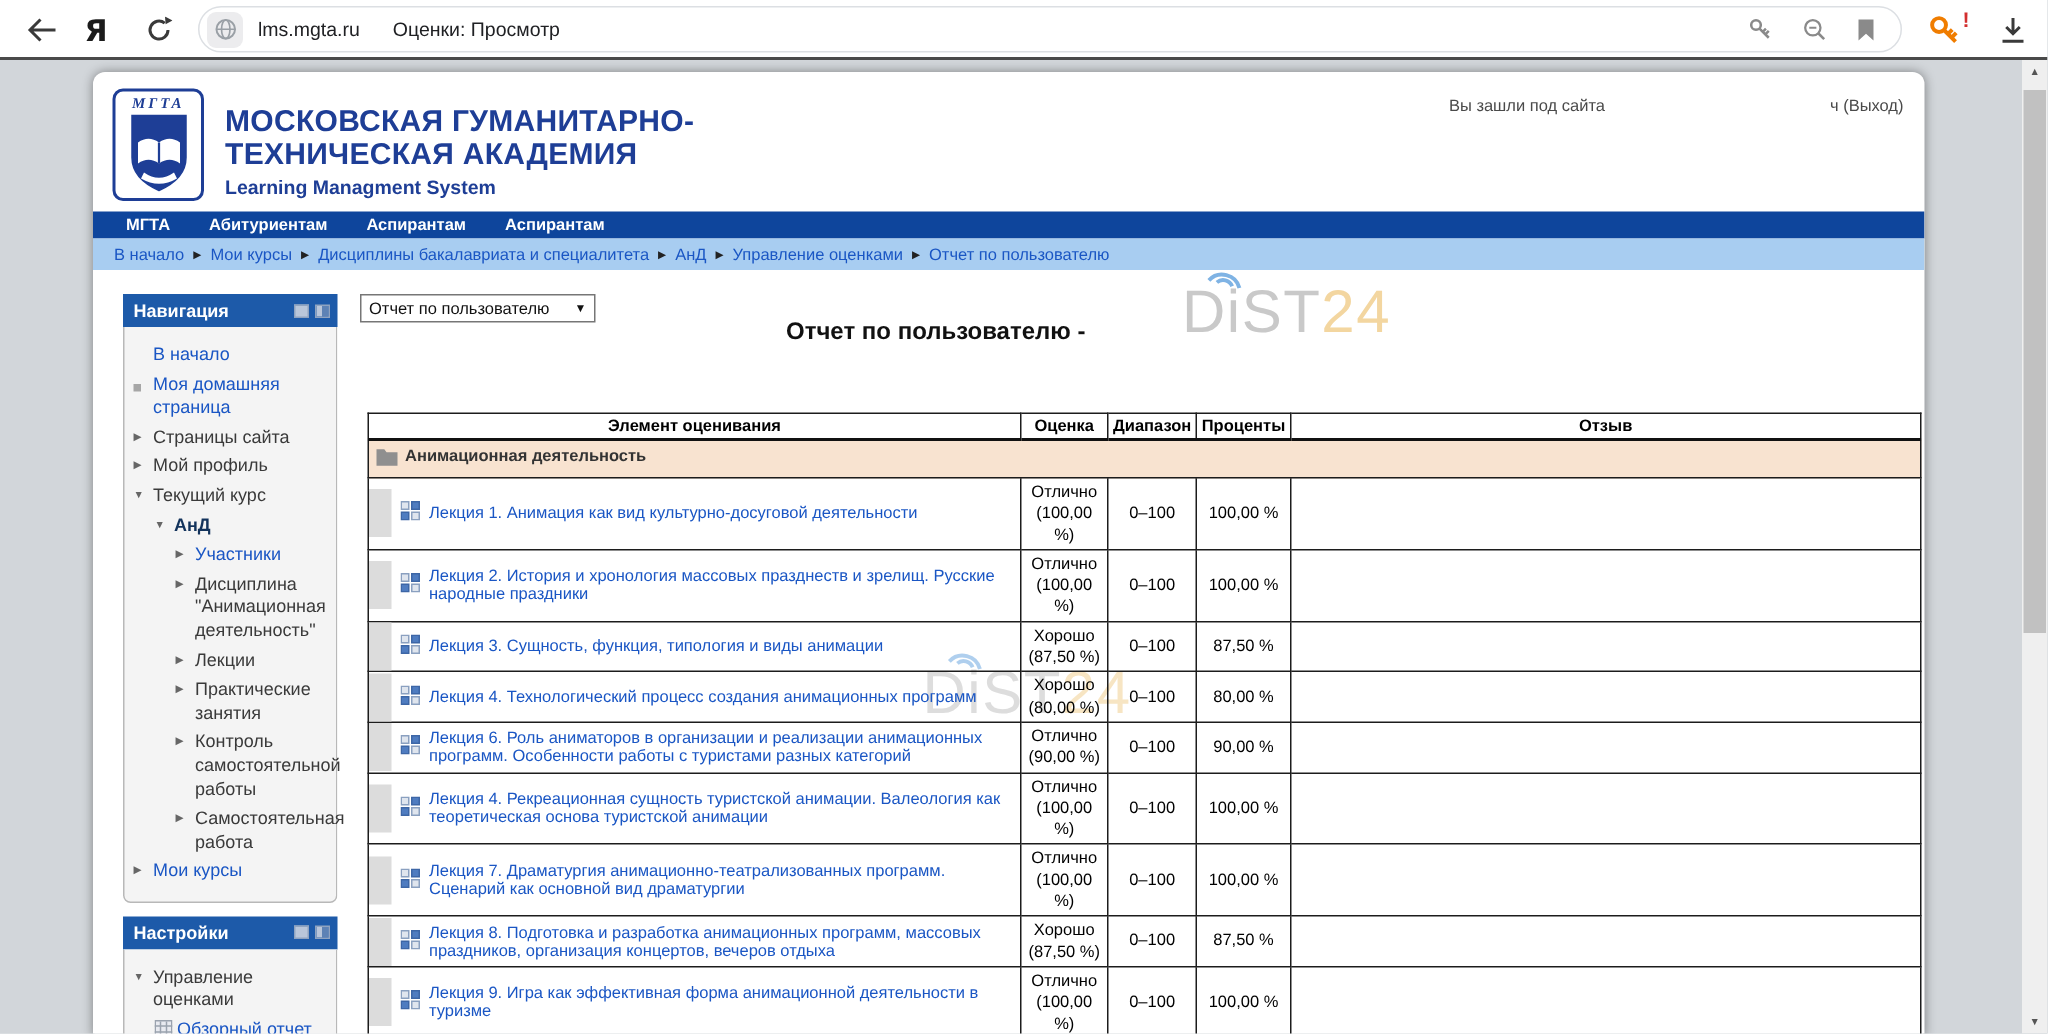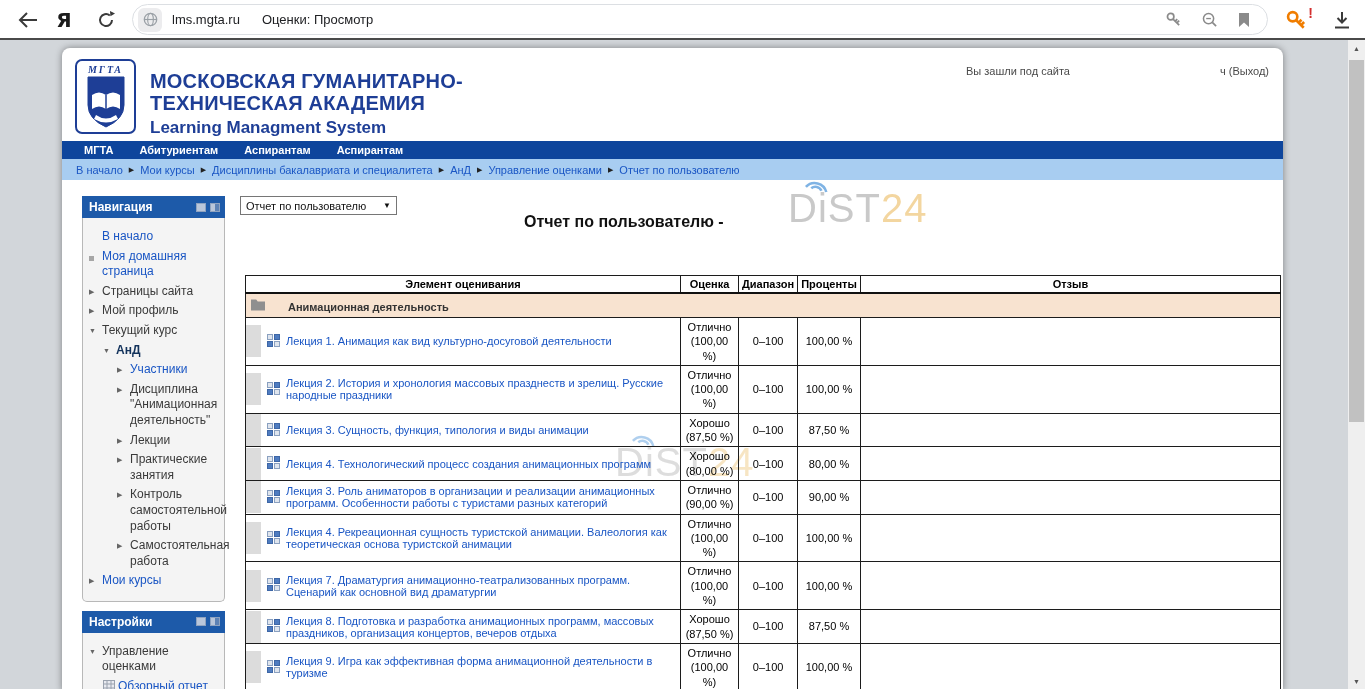--- a/index.html
+++ b/index.html
@@ -29,21 +29,21 @@
 
   
   .site-header { position:relative; height:93px; }
   .logo-box { position:absolute; left:13px; top:11px; width:61px; height:75px;
               border:2px solid #1e3e96; border-radius:7px; background:#fff;
               display:flex; flex-direction:column; align-items:center; padding-top:3px; }
   .logo-abbr { font-family:"Liberation Serif", serif; font-style:italic; font-weight:bold;
                font-size:10px; color:#1e3e96; letter-spacing:2px; }
   .site-title { position:absolute; left:88px; top:22px; color:#1e3e96; font-weight:bold; line-height:1.12; }
   .site-title .l1,.site-title .l2 { font-size:20px; letter-spacing:.2px; }
-  .site-title .l3 { font-size:17px; margin-top:3px; }
+  .site-title .l3 { font-size:13px; margin-top:3px; }
   .login-info { position:absolute; right:14px; top:17px; font-size:11px; color:#4a4a4a; }
   .login-gap { display:inline-block; width:150px; }
   .logout-link { color:#4a4a4a; cursor:pointer; }
 
   
   .mainnav { height:18px; background:#0e459c; display:flex; align-items:center; padding-left:22px; }
   .mainnav span { color:#fff; font-weight:bold; font-size:11px; margin-right:26px; cursor:pointer; }
 
   
   .crumbbar { height:21px; background:#a8cdf1; display:flex; align-items:center; padding-left:14px; font-size:11px; }
@@ -89,21 +89,21 @@
   .wm svg { position:absolute; }
   .wm1 { left:548px; top:8px; }
   .wm2 { left:375px; top:262px; opacity:.62; }
 
   
   .grade-table { position:absolute; left:5px; top:95px; width:1036px; border-collapse:collapse; }
   .grade-table th, .grade-table td { border:1px solid #1c1c1c; font-size:11px; }
   .grade-table thead th { font-weight:bold; padding:2px 3px; border-bottom:2px solid #111; background:#fff; }
   .grade-table tbody tr:last-child td { border-bottom:2px solid #111; }
   .cat-row td { background:#f8e3d0; padding:4px 4px; }
-  .cat-inner { display:flex; align-items:flex-end; gap:22px; font-weight:bold; color:#333; }
+  .cat-inner { display:flex; align-items:flex-start; gap:4px; font-weight:bold; color:#333; }
   .item-cell { padding:0; }
   .item-flex { display:flex; align-items:stretch; min-height:32px; }
   .indent { flex:0 0 15px; background:#dcdcdc; }
   .item-body { display:flex; align-items:center; gap:6px; padding:3px 6px; }
   .item-link { color:#1a56c4; cursor:pointer; }
   .c { text-align:center; vertical-align:middle; padding:2px; line-height:1.3; }
 
   
   .scrollbar { position:absolute; right:0; top:0; width:17px; height:100%; background:#efefef; }
   .sb-arrow { position:absolute; left:0; width:17px; height:16px; display:flex; align-items:center;
@@ -451,21 +451,21 @@
                 <td class="item-cell">
                   <div class="item-flex">
                     <div class="indent"></div>
                     <div class="item-body">
                       <span><svg width="13" height="13" viewBox="0 0 13 13">
                           <rect x="0.5" y="0.5" width="5" height="5" fill="#dfe5ee" stroke="#8aa0c0"></rect>
                           <rect x="7.5" y="0.5" width="5" height="5" fill="#4f7cc0" stroke="#3d66a6"></rect>
                           <rect x="0.5" y="7.5" width="5" height="5" fill="#4f7cc0" stroke="#3d66a6"></rect>
                           <rect x="7.5" y="7.5" width="5" height="5" fill="#dfe5ee" stroke="#8aa0c0"></rect>
                         </svg></span>
-                      <span class="item-link">Лекция 3. Роль аниматоров в организации и реализации анимационных программ. Особенности работы с туристами разных категорий</span>
+                      <span class="item-link">Лекция 6. Роль аниматоров в организации и реализации анимационных программ. Особенности работы с туристами разных категорий</span>
                     </div>
                   </div>
                 </td>
                 <td class="c">Отлично<br>(90,00 %)</td>
                 <td class="c">0–100</td>
                 <td class="c">90,00 %</td>
                 <td class="fb"></td>
               </tr>
               <tr>
                 <td class="item-cell">

